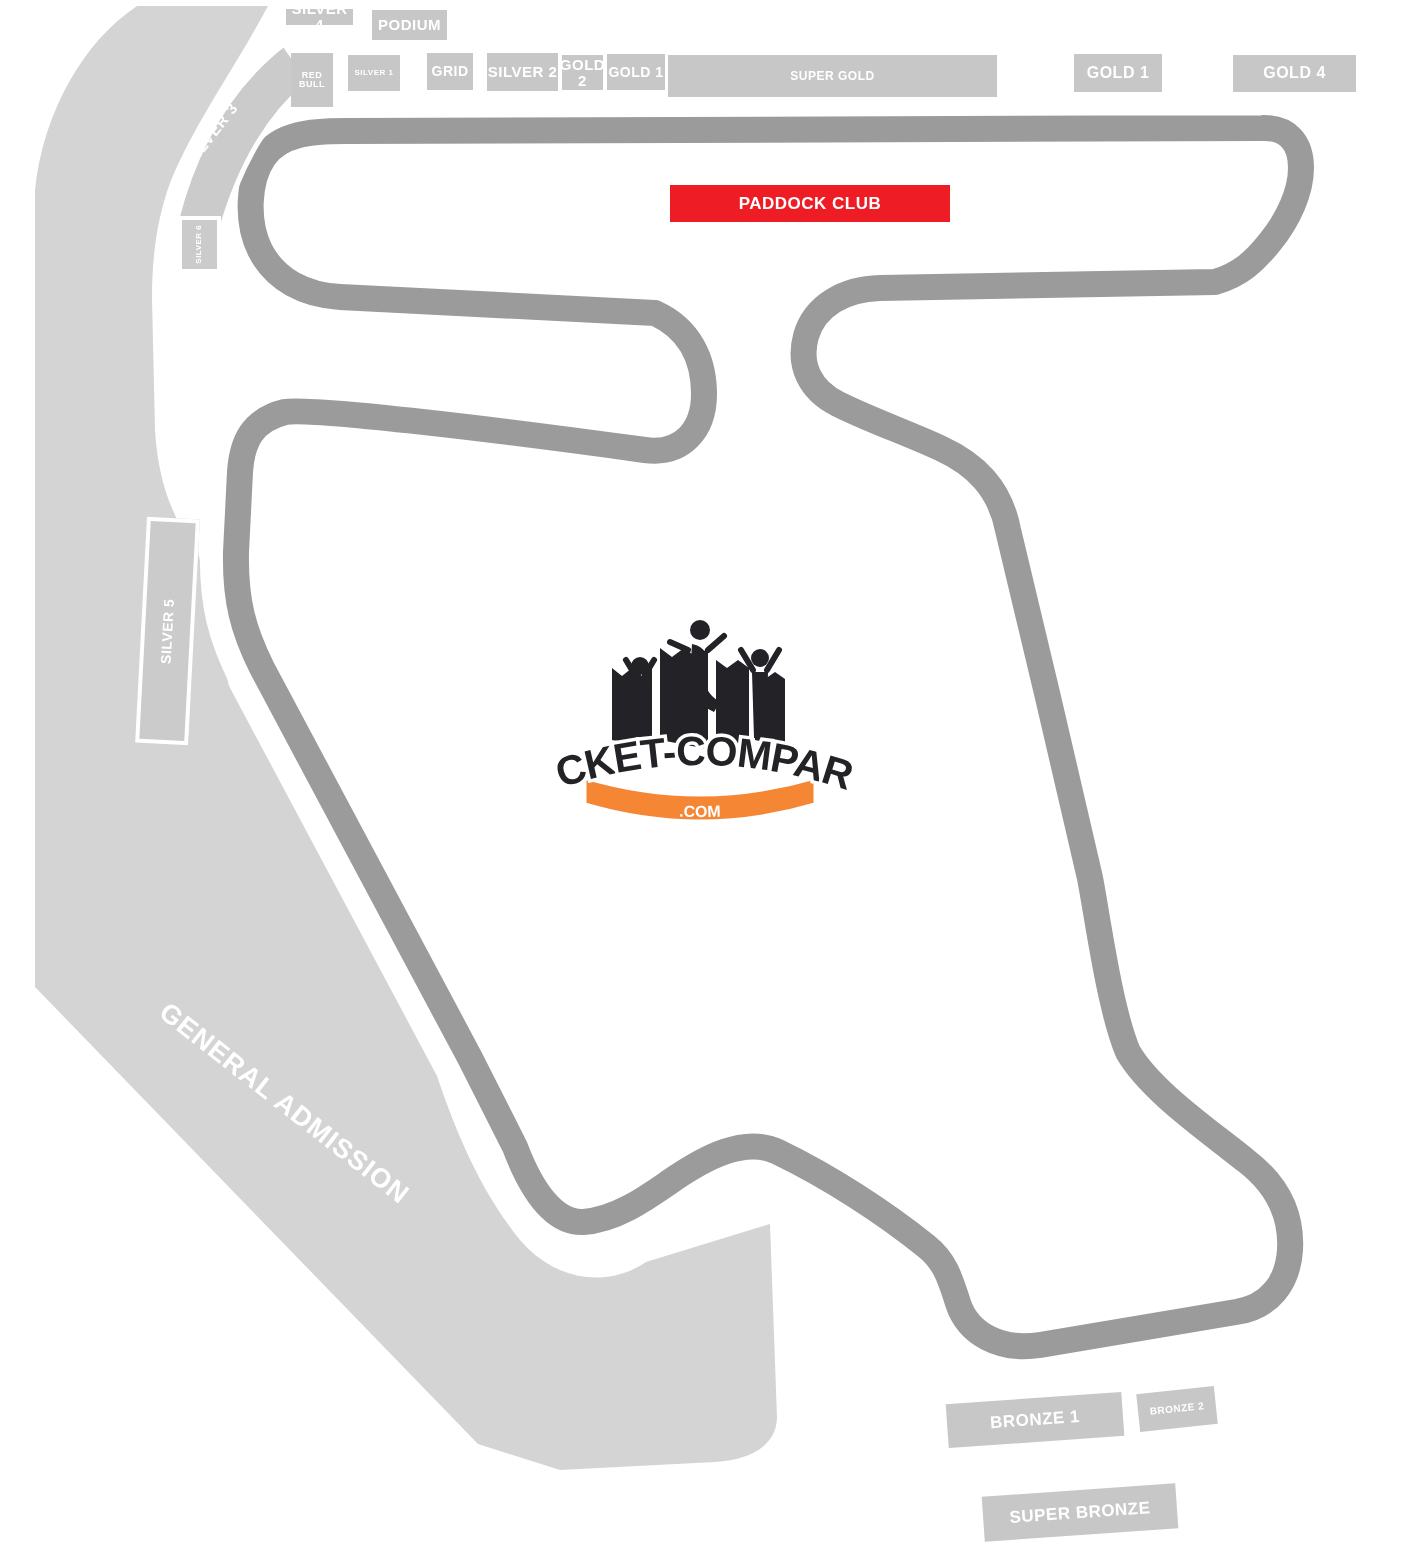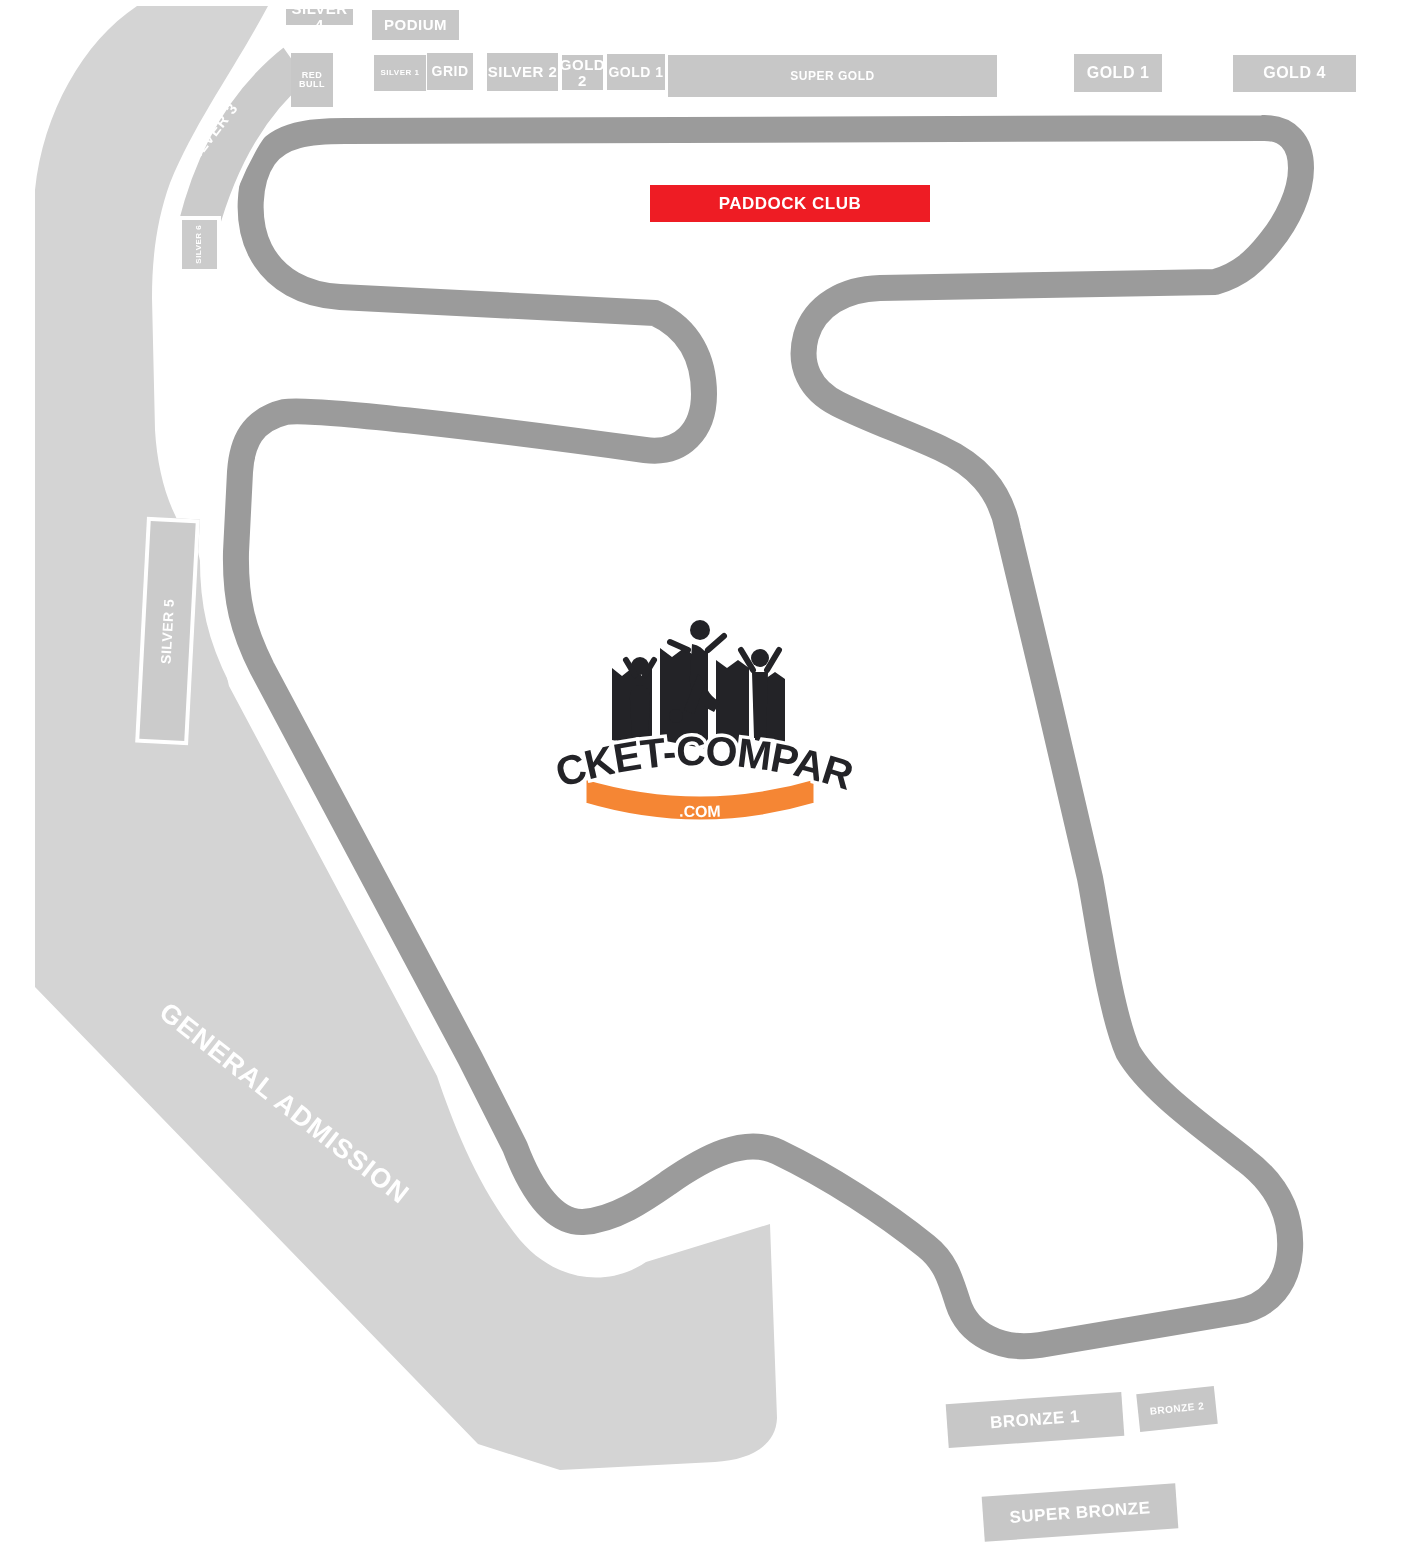--- a/index.html
+++ b/index.html
@@ -5,21 +5,21 @@
   html,body{margin:0;padding:0;background:#fff;}
   .map{position:relative;width:1428px;height:1550px;background:#ffffff;overflow:hidden;
        font-family:"Liberation Sans", sans-serif;}
   .layer{position:absolute;left:0;top:0;}
   .stand{position:absolute;display:flex;align-items:center;justify-content:center;
          background:#c7c7c7;color:#ffffff;font-weight:bold;text-align:center;
          letter-spacing:.5px;line-height:1.05;box-sizing:border-box;}
   .stand.bordered{border:4px solid #ffffff;background:#cbcbcb;}
   .vtext{transform:rotate(-90deg);white-space:nowrap;}
   .paddock{position:absolute;display:flex;align-items:center;justify-content:center;
-           color:#fff;font-weight:bold;letter-spacing:.5px;}
+           color:#fff;font-weight:bold;letter-spacing:.5px;margin-left:20px;}
   .ga-label{position:absolute;color:#ffffff;font-weight:bold;white-space:nowrap;
             letter-spacing:1px;transform:rotate(38deg);transform-origin:center;}
   .s3-label{position:absolute;color:#ffffff;font-weight:bold;white-space:nowrap;
             letter-spacing:1px;transform:rotate(-52deg);transform-origin:center;}
 </style>
 </head>
 <body>
 
 <div class="map">
 
@@ -143,25 +143,25 @@
         <textPath href="#arcTitle" startOffset="50%" text-anchor="middle">TICKET-COMPARE</textPath>
       </text>
       <text font-family="Liberation Sans, sans-serif" font-weight="bold" font-size="16" fill="#ffffff">
         <textPath href="#arcCom" startOffset="50%" text-anchor="middle">.COM</textPath>
       </text>
     </g>
   </svg>
 
   <div class="stand" style="left:286px;top:9px;width:67px;height:16px;font-size:15px;">SILVER 4</div>
 
-  <div class="stand" style="left:372px;top:10px;width:87px;height:30px;font-size:15px;">PODIUM</div>
+  <div class="stand" style="left:372px;top:10px;width:75px;height:30px;font-size:15px;">PODIUM</div>
 
   <div class="stand" style="left:291px;top:53px;width:42px;height:54px;font-size:9px;">RED BULL</div>
 
-  <div class="stand" style="left:348px;top:55px;width:52px;height:36px;font-size:8px;margin-left:26px;">SILVER 1</div>
+  <div class="stand" style="left:348px;top:55px;width:52px;height:36px;font-size:8px;">SILVER 1</div>
 
   <div class="stand" style="left:427px;top:53px;width:46px;height:37px;font-size:14px;">GRID</div>
 
   <div class="stand" style="left:487px;top:53px;width:71px;height:38px;font-size:15px;">SILVER 2</div>
 
   <div class="stand" style="left:562px;top:55px;width:41px;height:35px;font-size:15px;">GOLD 2</div>
 
   <div class="stand" style="left:607px;top:54px;width:58px;height:36px;font-size:14px;">GOLD 1</div>
 
   <div class="stand" style="left:668px;top:55px;width:329px;height:42px;font-size:12px;">SUPER GOLD</div>

